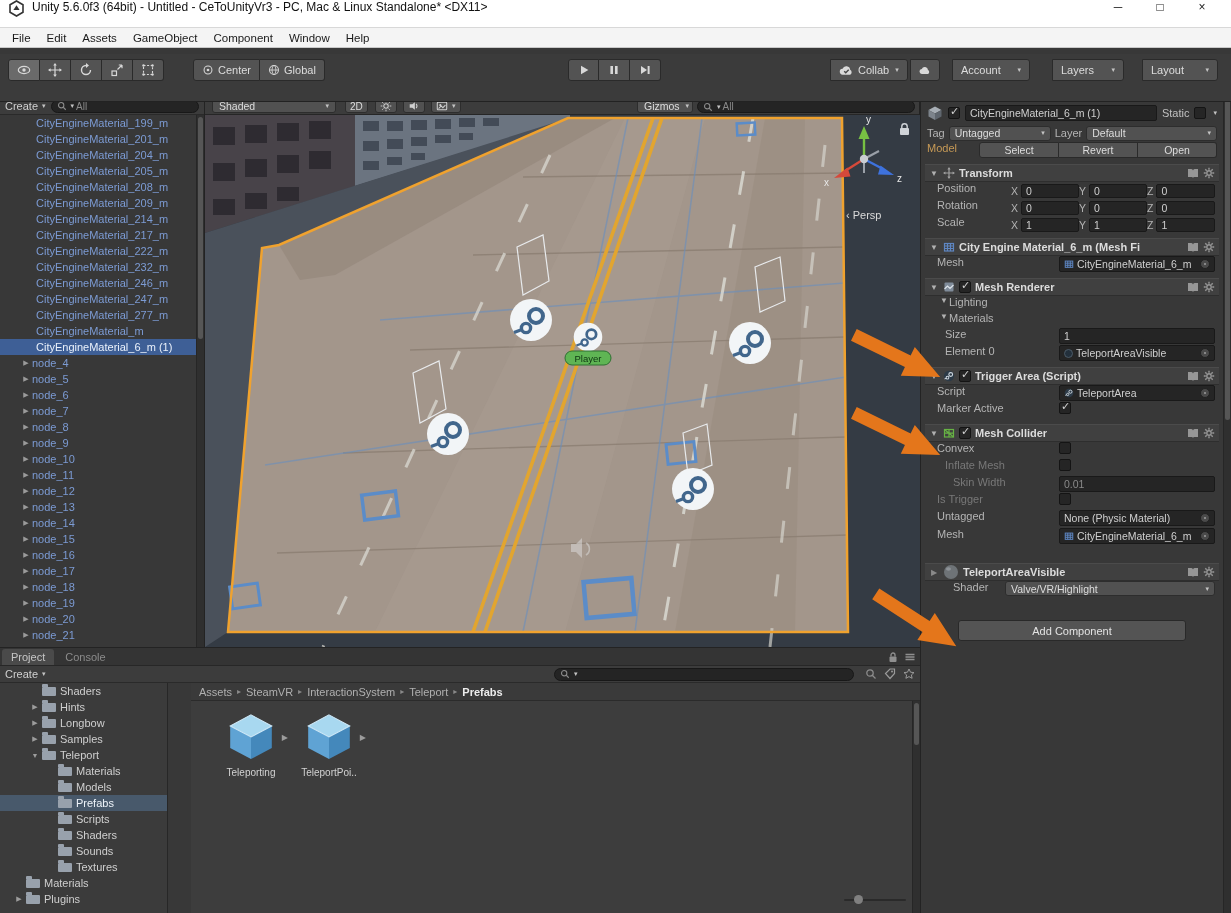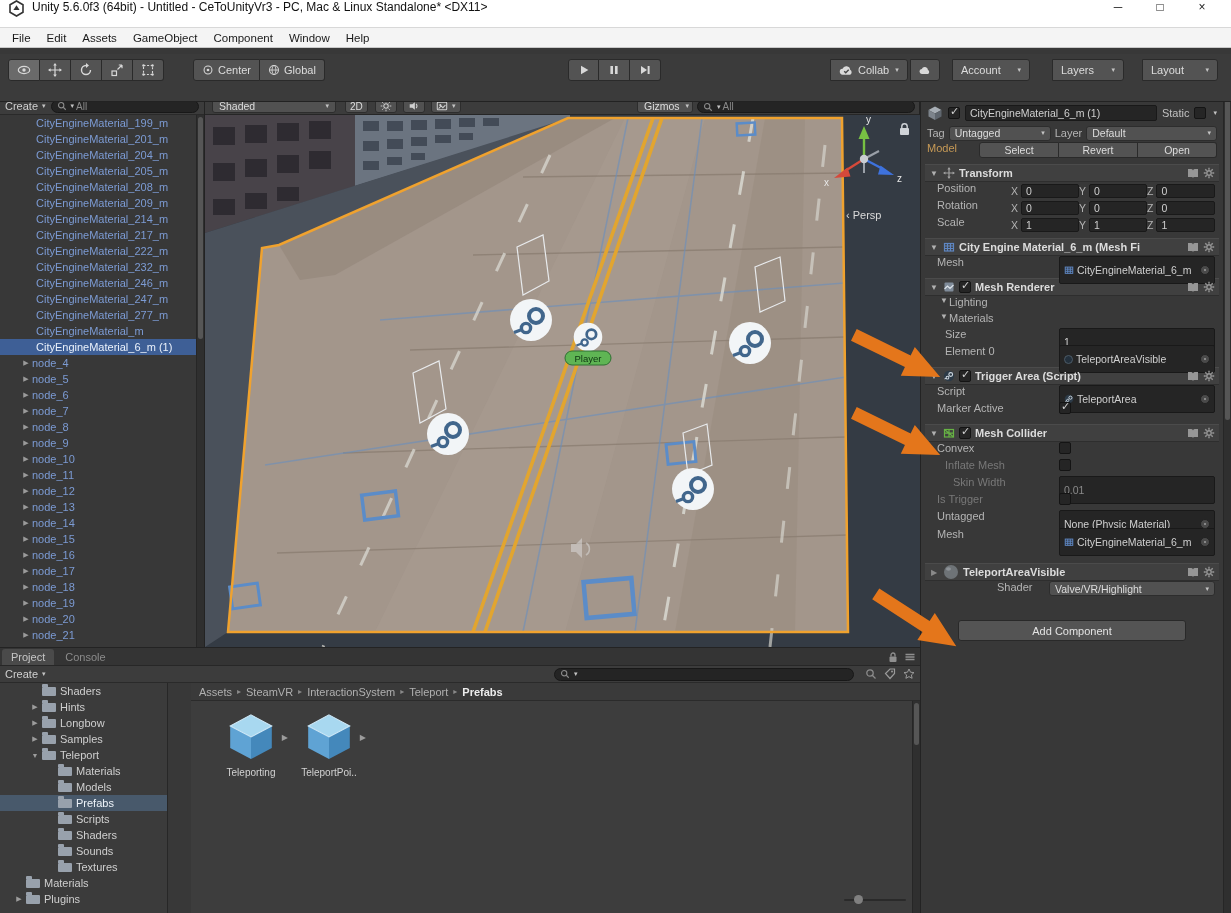--- a/index.html
+++ b/index.html
@@ -87,21 +87,21 @@
 .irow.h16{height:16px}
 .irow.h18{height:18px}
 .ilabel{white-space:nowrap;overflow:hidden;flex:none}
 .w76{width:74px}
 .w120{width:122px}
 .ind1{padding-left:8px}
 .ind2{padding-left:16px}
 .axis{flex:1;display:flex;align-items:center;gap:3px;min-width:0}
 .axl{font-size:10.5px;color:#b4b4b4;flex:none}
 .numf{flex:1;height:14px;min-width:0}
-.flexf{flex:1;height:28px;min-width:0}
+.flexf{flex:1;height:16px;min-width:0}
 .obj{gap:3px}
 .picker{margin-left:auto;width:10px;height:10px;border-radius:50%;background:#4a4a4a;border:1px solid #222;position:relative;flex:none}
 .picker::after{content:"";position:absolute;left:3px;top:3px;width:2px;height:2px;border-radius:50%;background:#9d9d9d}
 .matdot{width:9px;height:9px;border-radius:50%;background:#23303c;border:1px solid #4c5a66;flex:none}
 .dis{color:#787878}
 .dis .field{color:#8a8a8a}
 .comp.mat{margin-top:14px}
 .add-comp{display:block;margin:18px auto 0;width:228px;height:21px;background:#545454;border:1px solid #292929;border-radius:3px;color:#e3e3e3;font-size:11px;font-family:inherit;cursor:default}
 
 
@@ -1047,21 +1047,21 @@
           </svg>
         <span class="t">TeleportAreaVisible</span>
         <svg class="ic12">
             <use href="#i-book"></use>
           </svg>
         <svg class="ic12">
             <use href="#i-gear"></use>
           </svg>
       </div>
       <div class="irow h18">
-        <span class="ilabel" style="width:52px;margin-left:60px">Shader</span>
+        <span class="ilabel" style="width:52px;margin-left:16px">Shader</span>
         <span class="dd-sel" style="flex:1">
             <span>Valve/VR/Highlight</span>
             <span class="dd">▾</span>
           </span>
       </div>
     </div>
 
     <button class="add-comp">Add Component</button>
   </div>
   <div class="vscroll" style="right:0;top:18px;bottom:0;width:8px">

